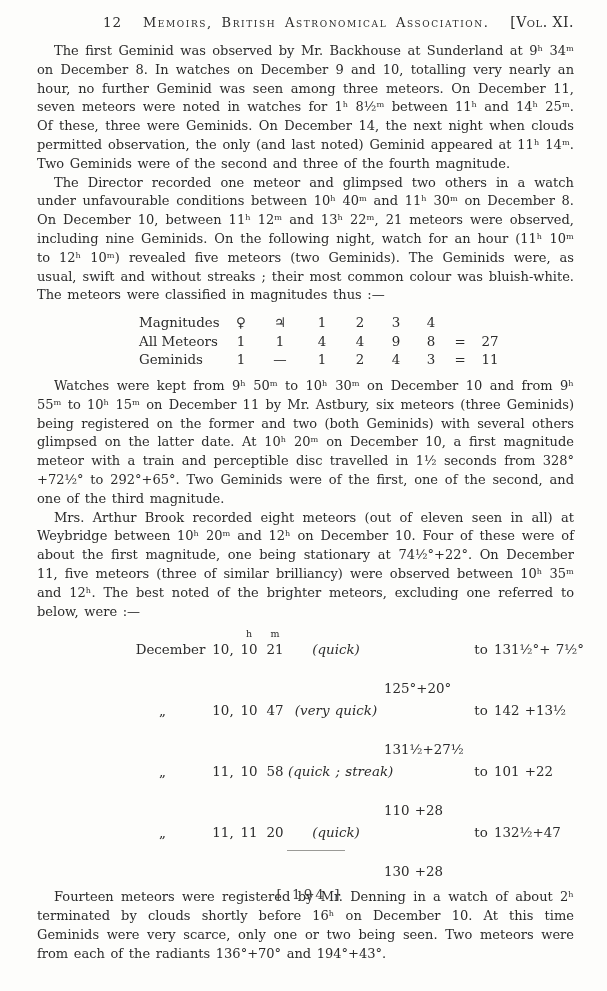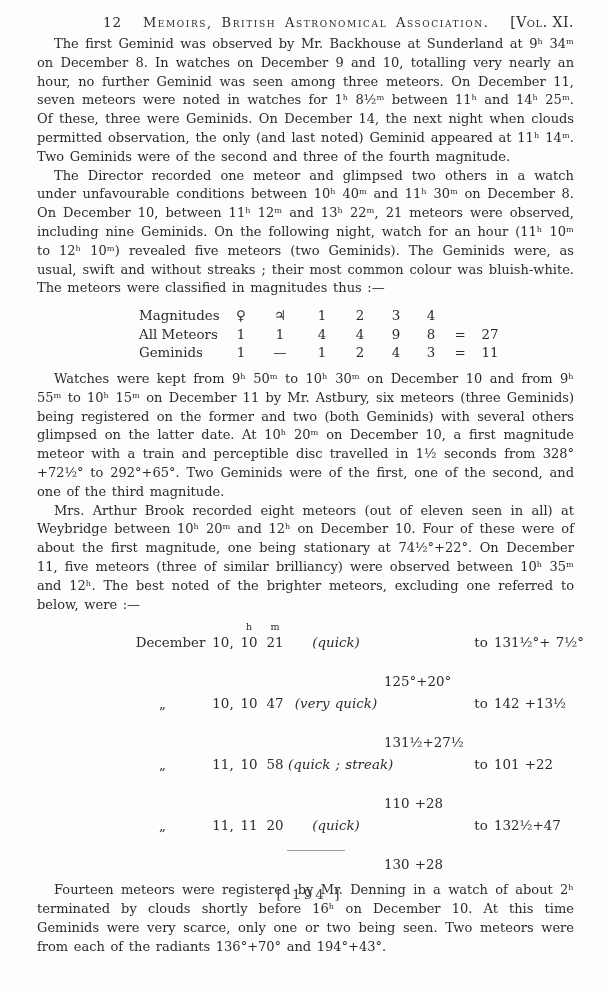--- a/index.html
+++ b/index.html
@@ -14,21 +14,21 @@
     box-sizing: border-box;
     background: #fdfdfb;
     color: #2b2b2b;
     padding: 14px 33px 0 37px;
     overflow: hidden;
   }
   
   .hdr {
     display: flex;
     align-items: baseline;
-    margin-bottom: 5px;
+    margin-bottom: 12px;
   }
   .hdr .pgnum { font-size: 13.5px; margin-left: 66px; letter-spacing: 1px; }
   .hdr .ttl {
     flex: 1;
     text-align: center;
     font-variant: small-caps;
     font-size: 13px;
     letter-spacing: 1.6px;
     word-spacing: 3px;
     white-space: nowrap;

